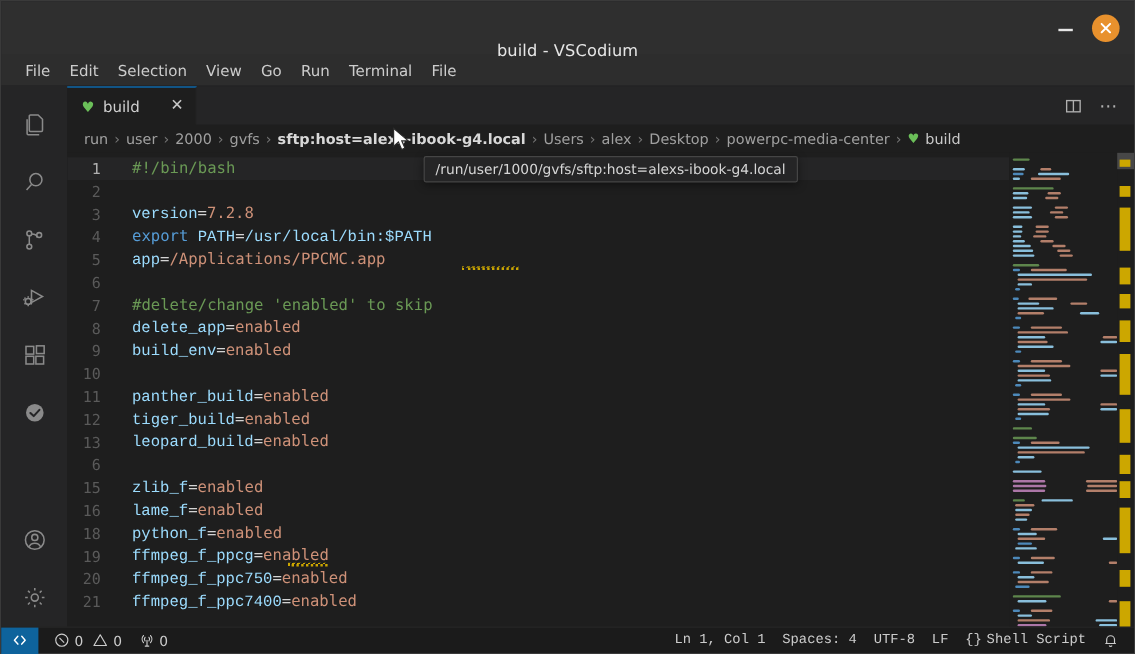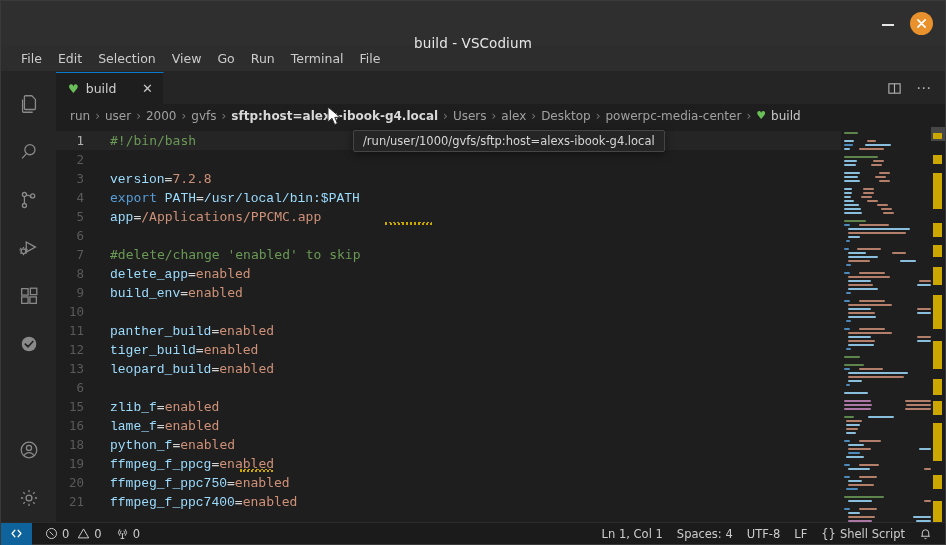--- a/index.html
+++ b/index.html
@@ -197,21 +197,21 @@
     display: flex; align-items: center;
     font-size: 11.5px; color: #cccccc;
     border-top: 1px solid #2a2a2a;
   }
   .remote-badge {
     background: #0e639c; color: #fff;
     height: 22px; display: flex; align-items: center;
     padding: 0 9px; cursor: pointer;
   }
   .sb-item { display: flex; align-items: center; gap: 4px; padding: 0 7px; cursor: pointer; height: 22px;}
-  .sb-right { margin-left: auto; display: flex; align-items: flex-end; padding-right: 6px; }
+  .sb-right { margin-left: auto; display: flex; align-items: flex-end; padding-right: 6px; font-family: Liberation Mono, monospace; }
 </style>
 </head>
 <body>
 
 <div id="app">
 
   <div class="titlebar">
     <div class="title-text">build - VSCodium</div>
     <div class="win-buttons">
       <div class="win-min">

